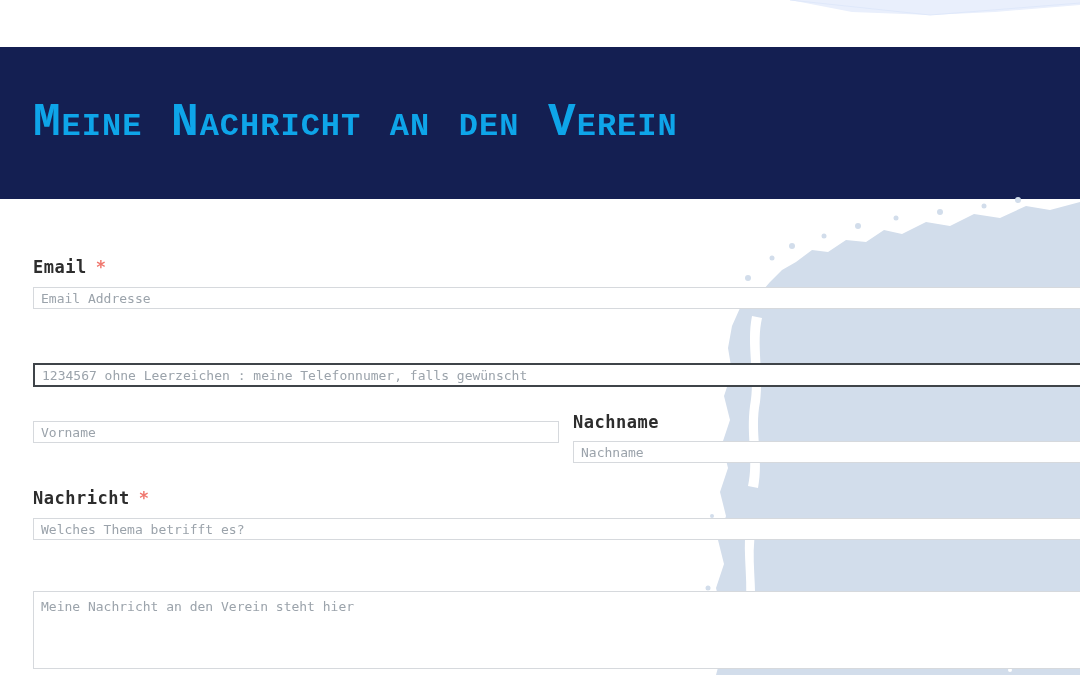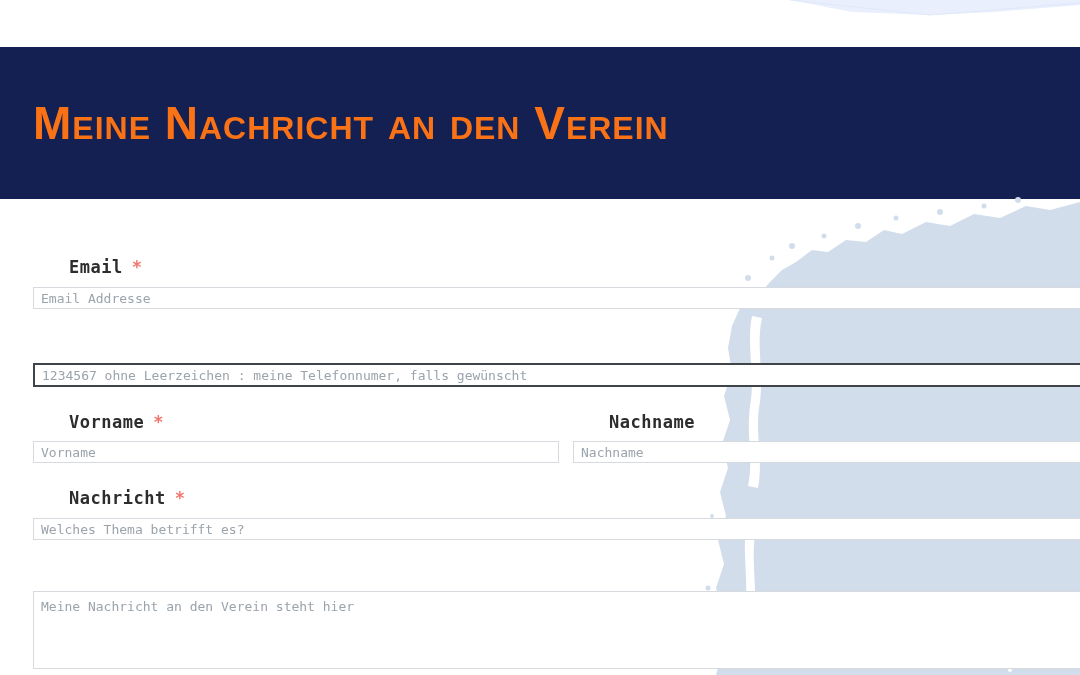--- a/index.html
+++ b/index.html
@@ -14,36 +14,36 @@
   .top-strip{position:absolute;left:0;top:0;width:1080px;height:47px;background:#ffffff;}
   .gem-decoration{position:absolute;left:790px;top:0;width:290px;height:16px;}
   
   .hero{
     position:absolute;left:0;top:47px;width:1080px;height:152px;
     background:#141f52;
     display:flex;align-items:center;
   }
   .hero h1{
     margin:0;padding:0 0 0 33px;
-    font-family:Liberation Sans, sans-serif;
+    font-family:Liberation Mono, monospace;
     font-variant:small-caps;
     font-weight:700;
     font-size:46px;
     letter-spacing:1px;
-    color:#f97316;
+    color:#0ea5e9;
     line-height:1;
   }
   
   .splash{position:absolute;left:688px;top:196px;width:392px;height:479px;pointer-events:none;}
   
   .form{position:absolute;left:33px;top:199px;width:1160px;height:476px;}
   .field-label{
     position:absolute;left:0;height:20px;
     font-size:17px;font-weight:bold;color:#2d2d2d;
-    letter-spacing:0.5px;white-space:nowrap;line-height:20px;margin-left:36px;
+    letter-spacing:0.5px;white-space:nowrap;line-height:20px;
   }
   .req{color:#f0776e;margin-left:9px;font-weight:bold;}
   .text-input,.text-area{
     position:absolute;left:0;width:100%;
     box-sizing:border-box;
     background:#ffffff;
     border:1px solid #d6d9dd;
     border-radius:0;
     padding:3px 7px;
     font-family:"DejaVu Sans Mono","Liberation Mono",monospace;
@@ -109,23 +109,20 @@
   <div class="form">
 
     <div class="field-label" style="top:58px">
       <span>Email</span><span class="req">*</span>
     </div>
     <input class="text-input" style="top: 88px;" type="text" placeholder="Email Addresse">
 
     <input class="text-input input-phone" style="top: 164px;" type="text" placeholder="1234567 ohne Leerzeichen : meine Telefonnumer, falls gewünscht">
 
     <div class="col col-vorname">
-      <div class="field-label">
-        <span>Vorname</span><span class="req">*</span>
-      </div>
       <input class="text-input" type="text" placeholder="Vorname" style="">
     </div>
 
     <div class="col col-nachname">
       <div class="field-label">
         <span>Nachname</span>
       </div>
       <input class="text-input" type="text" placeholder="Nachname" style="">
     </div>
 

